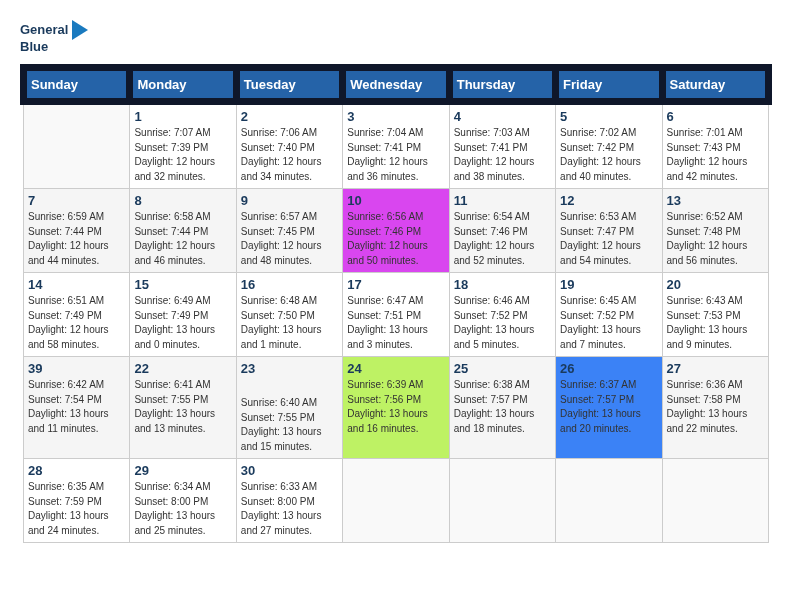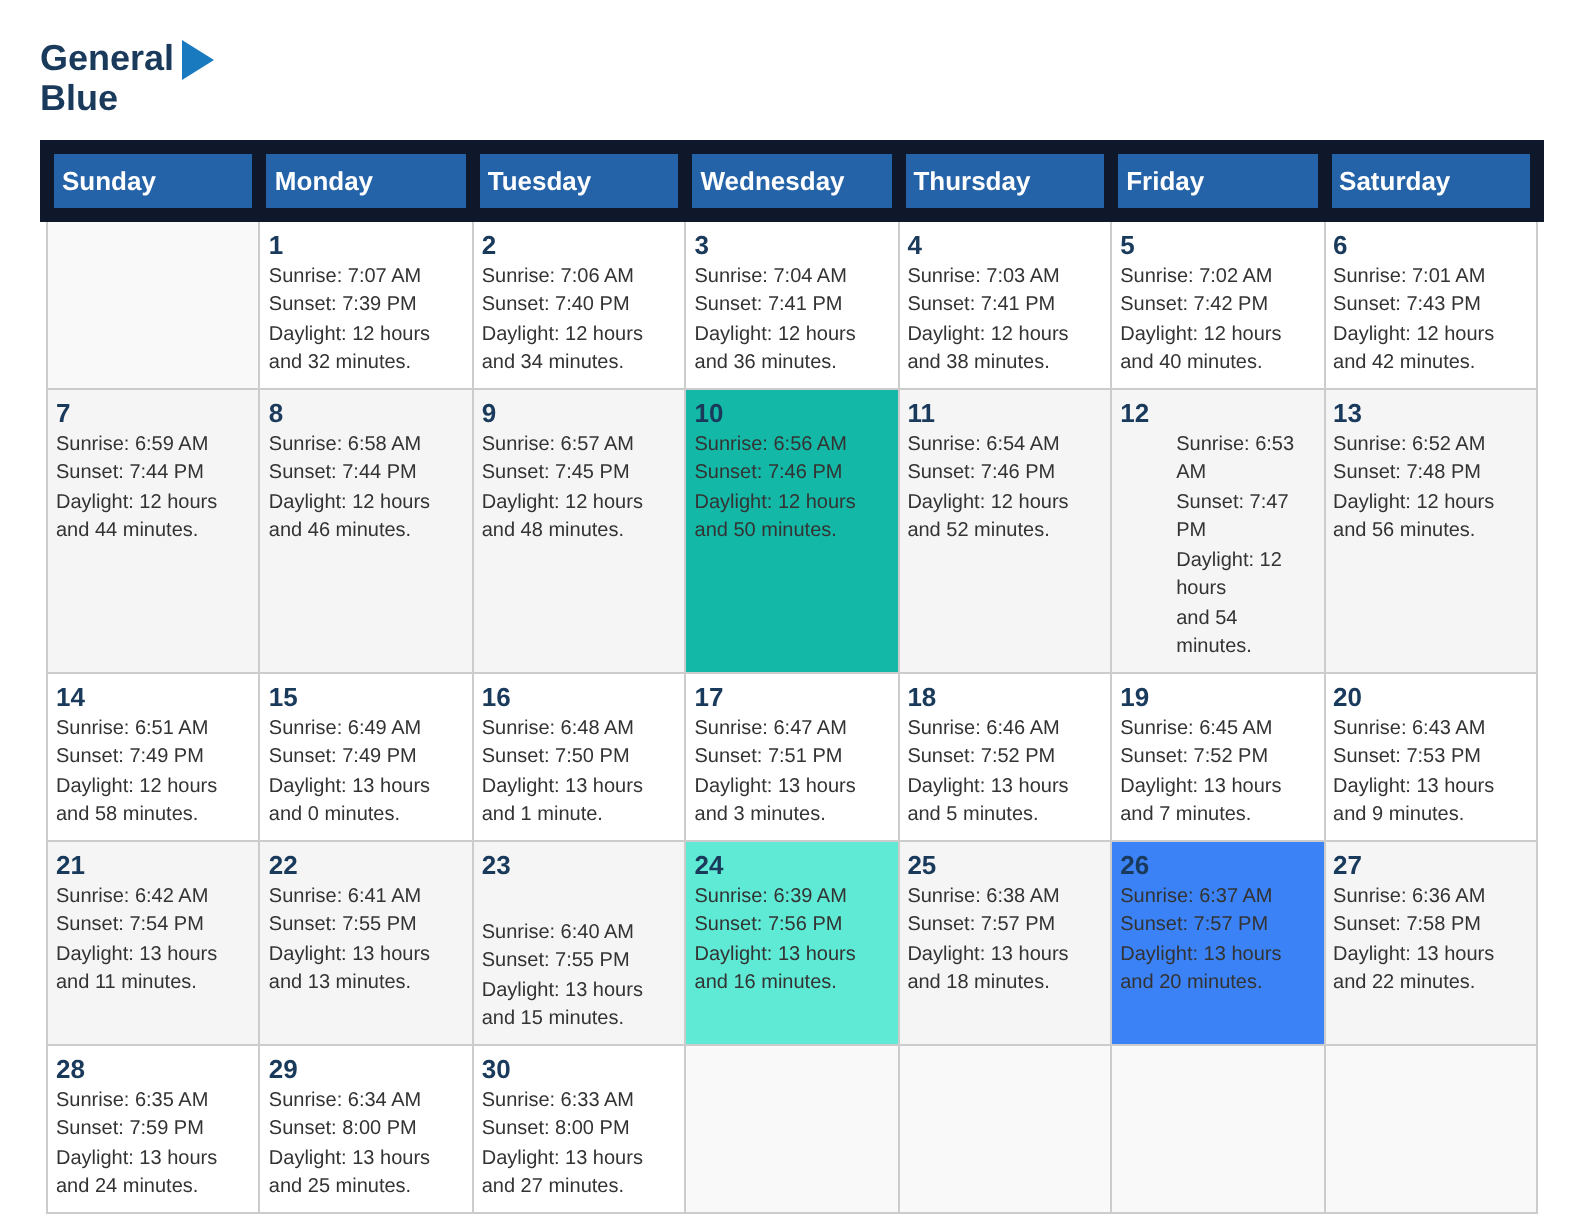--- a/index.html
+++ b/index.html
@@ -15,21 +15,21 @@
       justify-content: space-between;
       align-items: flex-start;
       margin-bottom: 10px;
     }
     .logo {
       display: flex;
       flex-direction: column;
       align-items: flex-start;
     }
     .logo-text {
-      font-size: 18px;
+      font-size: 13px;
       font-weight: bold;
       color: #1a3a5c;
       line-height: 1.1;
     }
     .logo-arrow {
       width: 0; height: 0;
       border-top: 10px solid transparent;
       border-bottom: 10px solid transparent;
       border-left: 16px solid #1a7abf;
       display: inline-block;
@@ -162,37 +162,37 @@
 Daylight: 12 hours
 and 46 minutes.</div>
         </td>
         <td style="background: rgb(245, 245, 245);">
           <span class="day-num">9</span>
           <div class="day-info" style="white-space: pre-line;">Sunrise: 6:57 AM
 Sunset: 7:45 PM
 Daylight: 12 hours
 and 48 minutes.</div>
         </td>
-        <td style="background: #14b8a6;">
+        <td style="background: #d946ef;">
           <span class="day-num">10</span>
           <div class="day-info" style="white-space: pre-line;">Sunrise: 6:56 AM
 Sunset: 7:46 PM
 Daylight: 12 hours
 and 50 minutes.</div>
         </td>
         <td style="background: rgb(245, 245, 245);">
           <span class="day-num">11</span>
           <div class="day-info" style="white-space: pre-line;">Sunrise: 6:54 AM
 Sunset: 7:46 PM
 Daylight: 12 hours
 and 52 minutes.</div>
         </td>
         <td style="background: rgb(245, 245, 245);">
           <span class="day-num">12</span>
-          <div class="day-info" style="white-space: pre-line; margin-left: 28px;">Sunrise: 6:53 AM
+          <div class="day-info" style="white-space: pre-line;">Sunrise: 6:53 AM
 Sunset: 7:47 PM
 Daylight: 12 hours
 and 54 minutes.</div>
         </td>
         <td style="background: rgb(245, 245, 245); margin-left: 15px;">
           <span class="day-num">13</span>
           <div class="day-info" style="white-space: pre-line;">Sunrise: 6:52 AM
 Sunset: 7:48 PM
 Daylight: 12 hours
 and 56 minutes.</div>
@@ -244,41 +244,41 @@
         <td>
           <span class="day-num">20</span>
           <div class="day-info" style="white-space: pre-line;">Sunrise: 6:43 AM
 Sunset: 7:53 PM
 Daylight: 13 hours
 and 9 minutes.</div>
         </td>
       </tr>
       <tr style="background: rgb(245, 245, 245);">
         <td style="background: rgb(245, 245, 245);">
-          <span class="day-num">21</span>
+          <span class="day-num">39</span>
           <div class="day-info" style="white-space: pre-line;">Sunrise: 6:42 AM
 Sunset: 7:54 PM
 Daylight: 13 hours
 and 11 minutes.</div>
         </td>
         <td style="background: rgb(245, 245, 245);">
           <span class="day-num">22</span>
           <div class="day-info" style="white-space: pre-line;">Sunrise: 6:41 AM
 Sunset: 7:55 PM
 Daylight: 13 hours
 and 13 minutes.</div>
         </td>
         <td style="background: rgb(245, 245, 245);">
           <span class="day-num">23</span>
           <div class="day-info" style="white-space: pre-line; margin-top: 20px;">Sunrise: 6:40 AM
 Sunset: 7:55 PM
 Daylight: 13 hours
 and 15 minutes.</div>
         </td>
-        <td style="background: #5eead4;">
+        <td style="background: #bef264;">
           <span class="day-num">24</span>
           <div class="day-info" style="white-space: pre-line;">Sunrise: 6:39 AM
 Sunset: 7:56 PM
 Daylight: 13 hours
 and 16 minutes.</div>
         </td>
         <td style="background: rgb(245, 245, 245);">
           <span class="day-num">25</span>
           <div class="day-info" style="white-space: pre-line;">Sunrise: 6:38 AM
 Sunset: 7:57 PM

